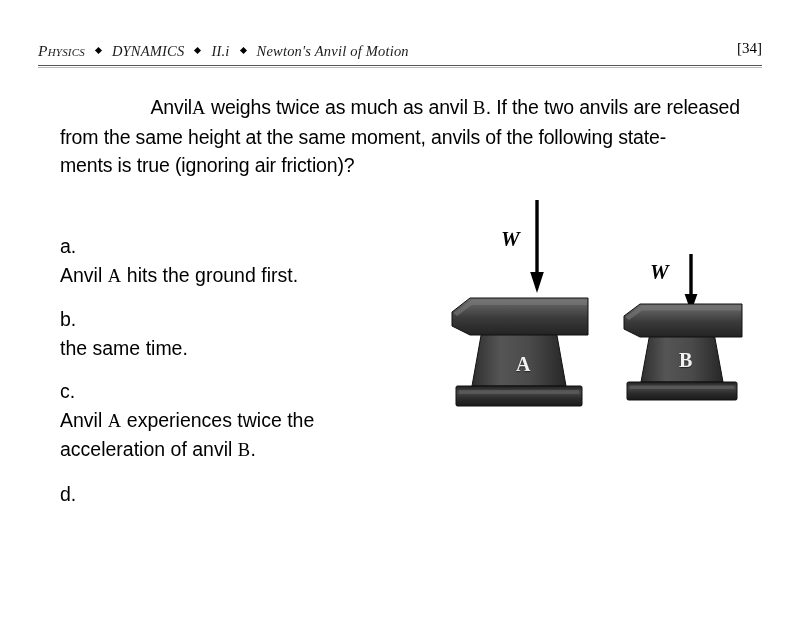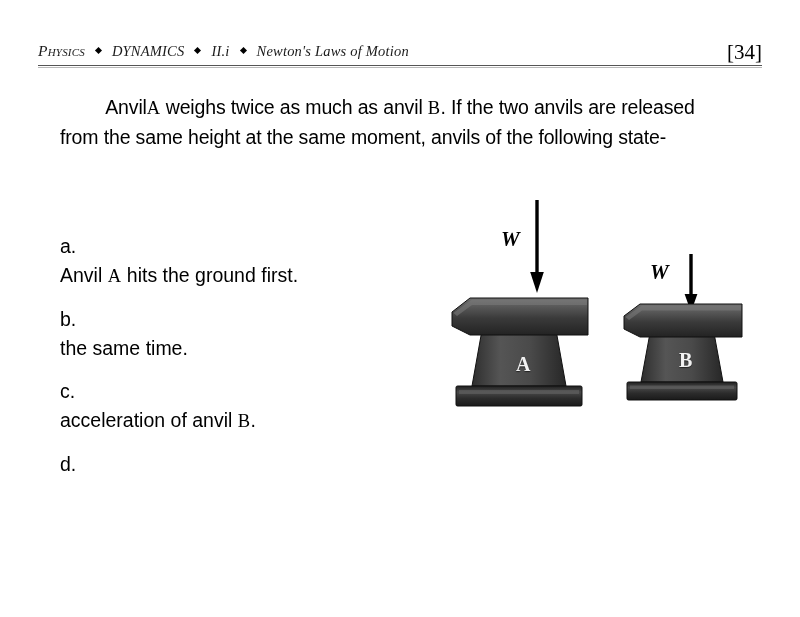--- a/index.html
+++ b/index.html
@@ -63,21 +63,21 @@
     width: 5px;
     height: 5px;
     background: #000;
     transform: rotate(45deg);
   }
   .page-number {
     position: absolute;
     right: 0;
     top: -2px;
     font-family: "Liberation Serif", serif;
-    font-size: 21px;
+    font-size: 15px;
     color: #000;
   }
   .header-rule {
     position: absolute;
     left: 38px;
     top: 65px;
     width: 724px;
     height: 3px;
   }
   .header-rule .rule-dark {
@@ -106,21 +106,21 @@
     letter-spacing: -0.15px;
     text-align: justify;
     text-justify: inter-word;
   }
   .stem .ln {
     display: block;
     white-space: nowrap;
   }
   .stem .ln.j {
     display: flex;
-    justify-content: center;
+    justify-content: flex-end;
   }
   
   .sym {
     font-family: "Liberation Serif", serif;
     font-size: 18.5px;
     letter-spacing: 0.3px;
   }
 
   
   .choices {
@@ -202,34 +202,35 @@
 <div class="page">
 
   <div class="header">
     <div class="header-crumbs">
       <span class="crumb smallcaps">Physics</span>
       <span class="crumb-sep"><i class="diamond"></i></span>
       <span class="crumb">DYNAMICS</span>
       <span class="crumb-sep"><i class="diamond"></i></span>
       <span class="crumb">II.i</span>
       <span class="crumb-sep"><i class="diamond"></i></span>
-      <span class="crumb">Newton's Laws of Motion</span>
+      <span class="crumb">Newton's Anvil of Motion</span>
     </div>
     <div class="page-number">[34]</div>
   </div>
   <div class="header-rule">
     <div class="rule-dark"></div>
     <div class="rule-light"></div>
   </div>
 
   <div class="stem">
     <span class="ln j">
       <span><span>Anvil</span><span class="sym">A</span> <span>weighs twice as much as anvil</span> <span class="sym">B</span><span>.  If the two anvils are released</span></span>
     </span>
     <span class="ln">from the same height at the same moment, anvils of the following state-</span>
+    <span class="ln">ments is true (ignoring air friction)?</span>
   </div>
 
   <div class="choices">
 
     <div class="choice">
       <span class="choice-marker">a.</span>
       <span class="choice-text">
         <span class="ln"><span>Anvil</span> <span class="sym">A</span> <span>hits the ground first.</span></span>
       </span>
     </div>
@@ -237,20 +238,21 @@
     <div class="choice">
       <span class="choice-marker">b.</span>
       <span class="choice-text">
         <span class="ln">the same time.</span>
       </span>
     </div>
 
     <div class="choice">
       <span class="choice-marker">c.</span>
       <span class="choice-text">
+        <span class="ln"><span>Anvil</span> <span class="sym">A</span> <span>experiences  twice  the</span></span>
         <span class="ln"><span>acceleration of anvil</span> <span class="sym">B</span><span>.</span></span>
       </span>
     </div>
 
     <div class="choice">
       <span class="choice-marker">d.</span>
       <span class="choice-text">
       </span>
     </div>
 

